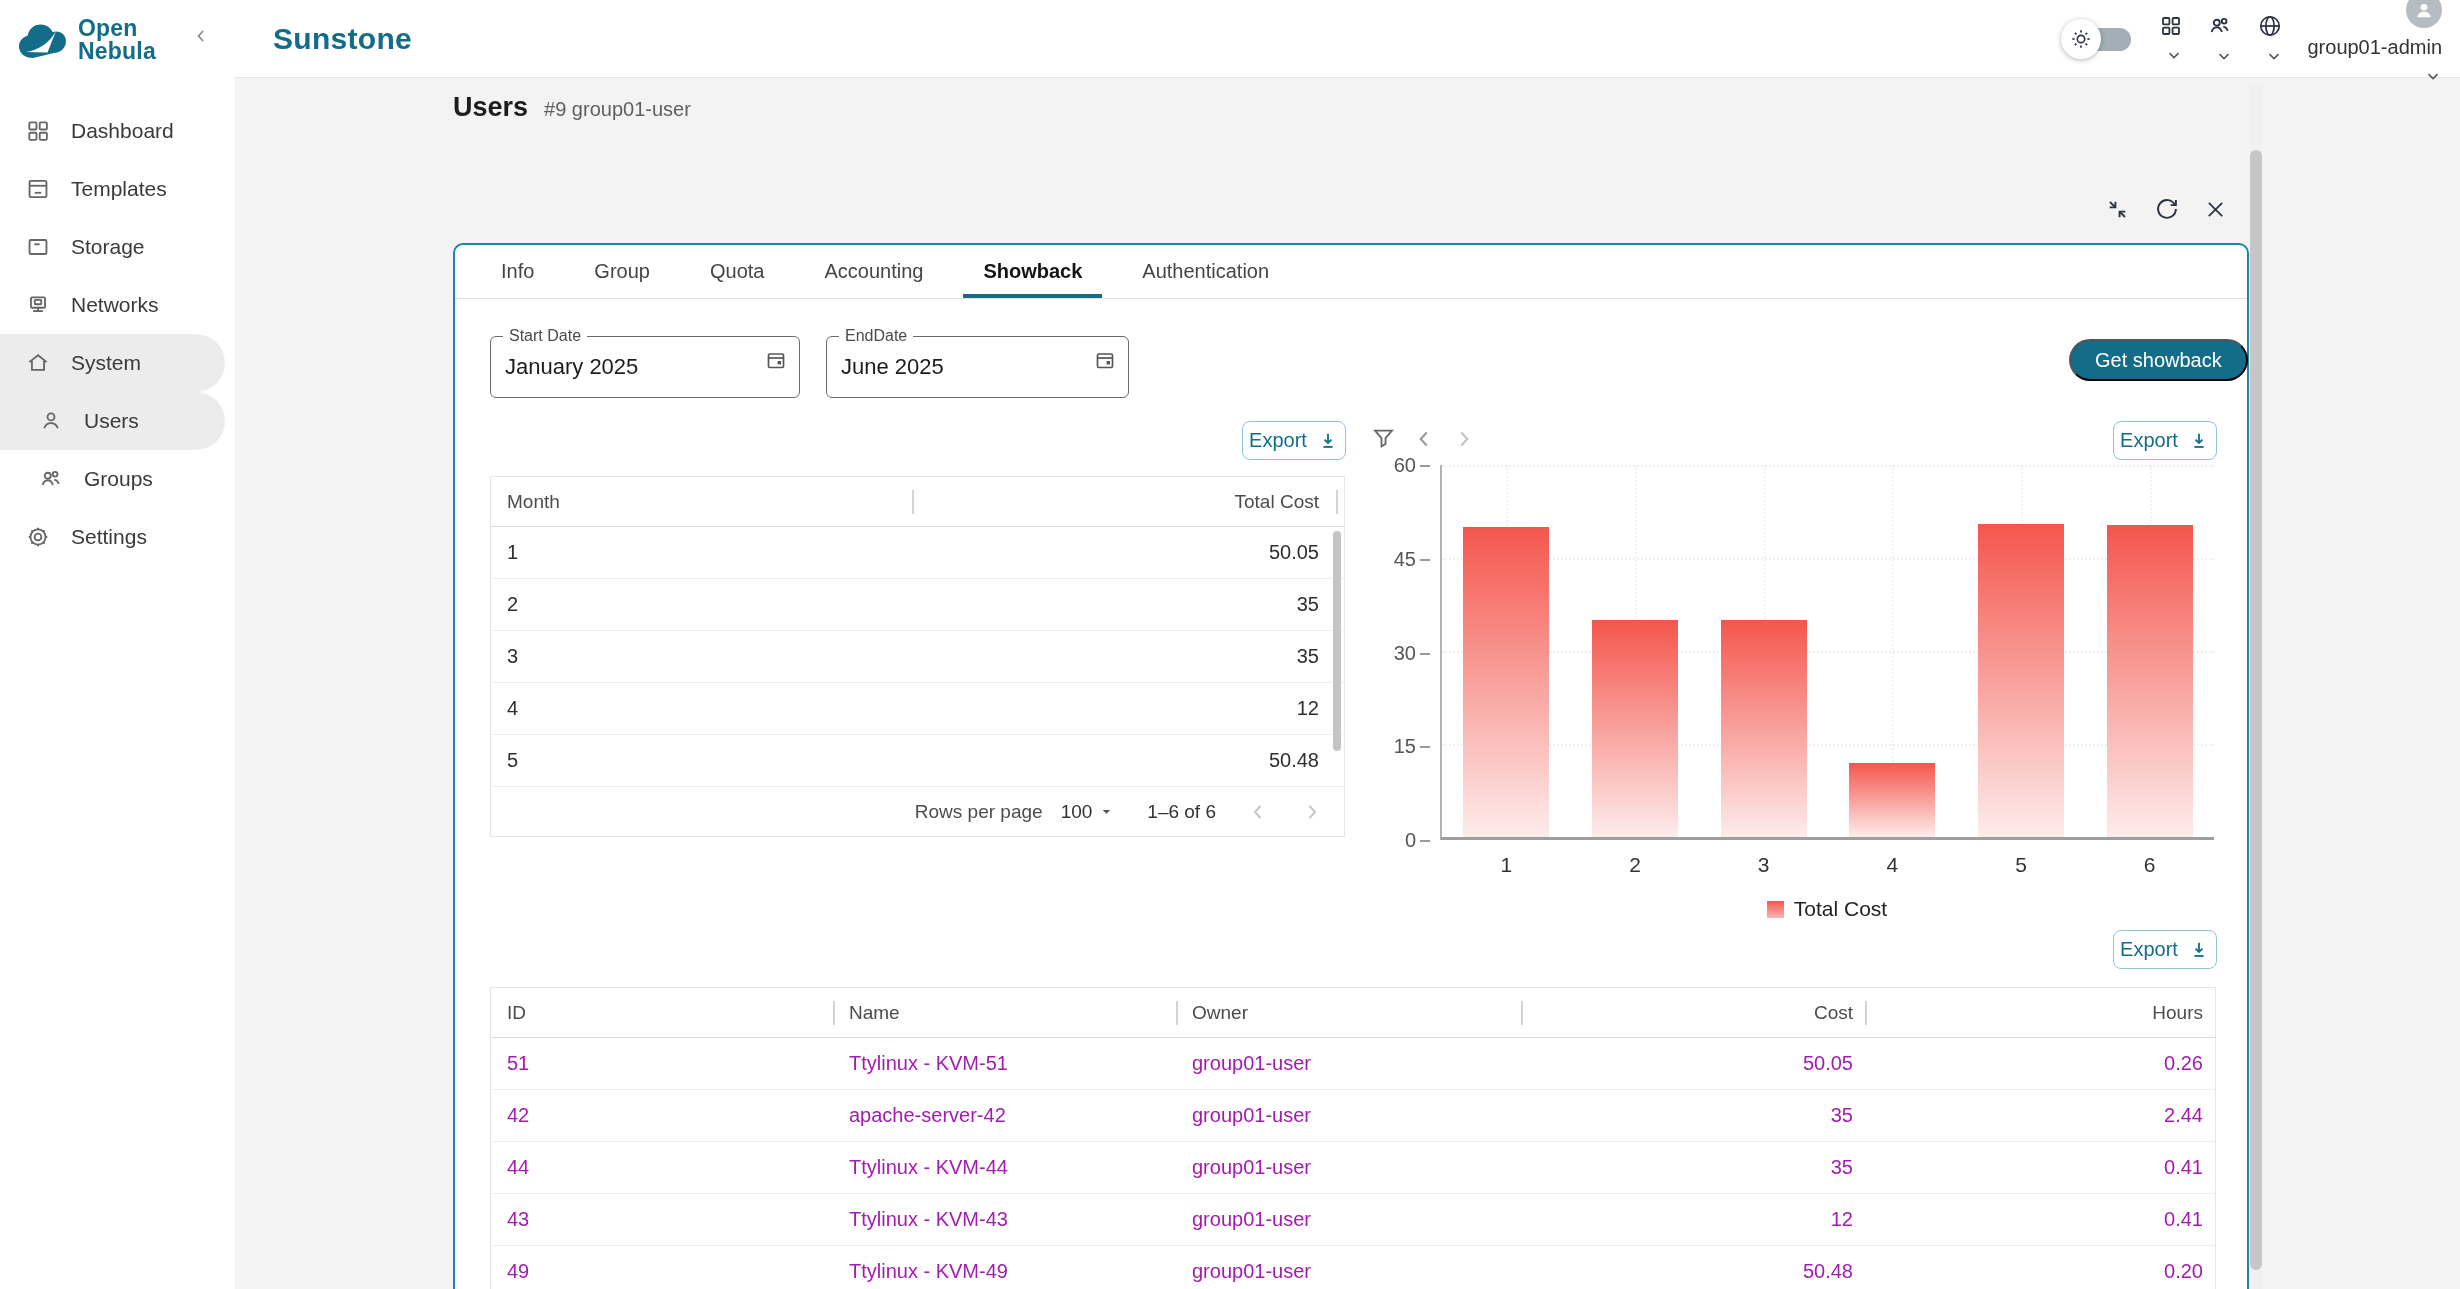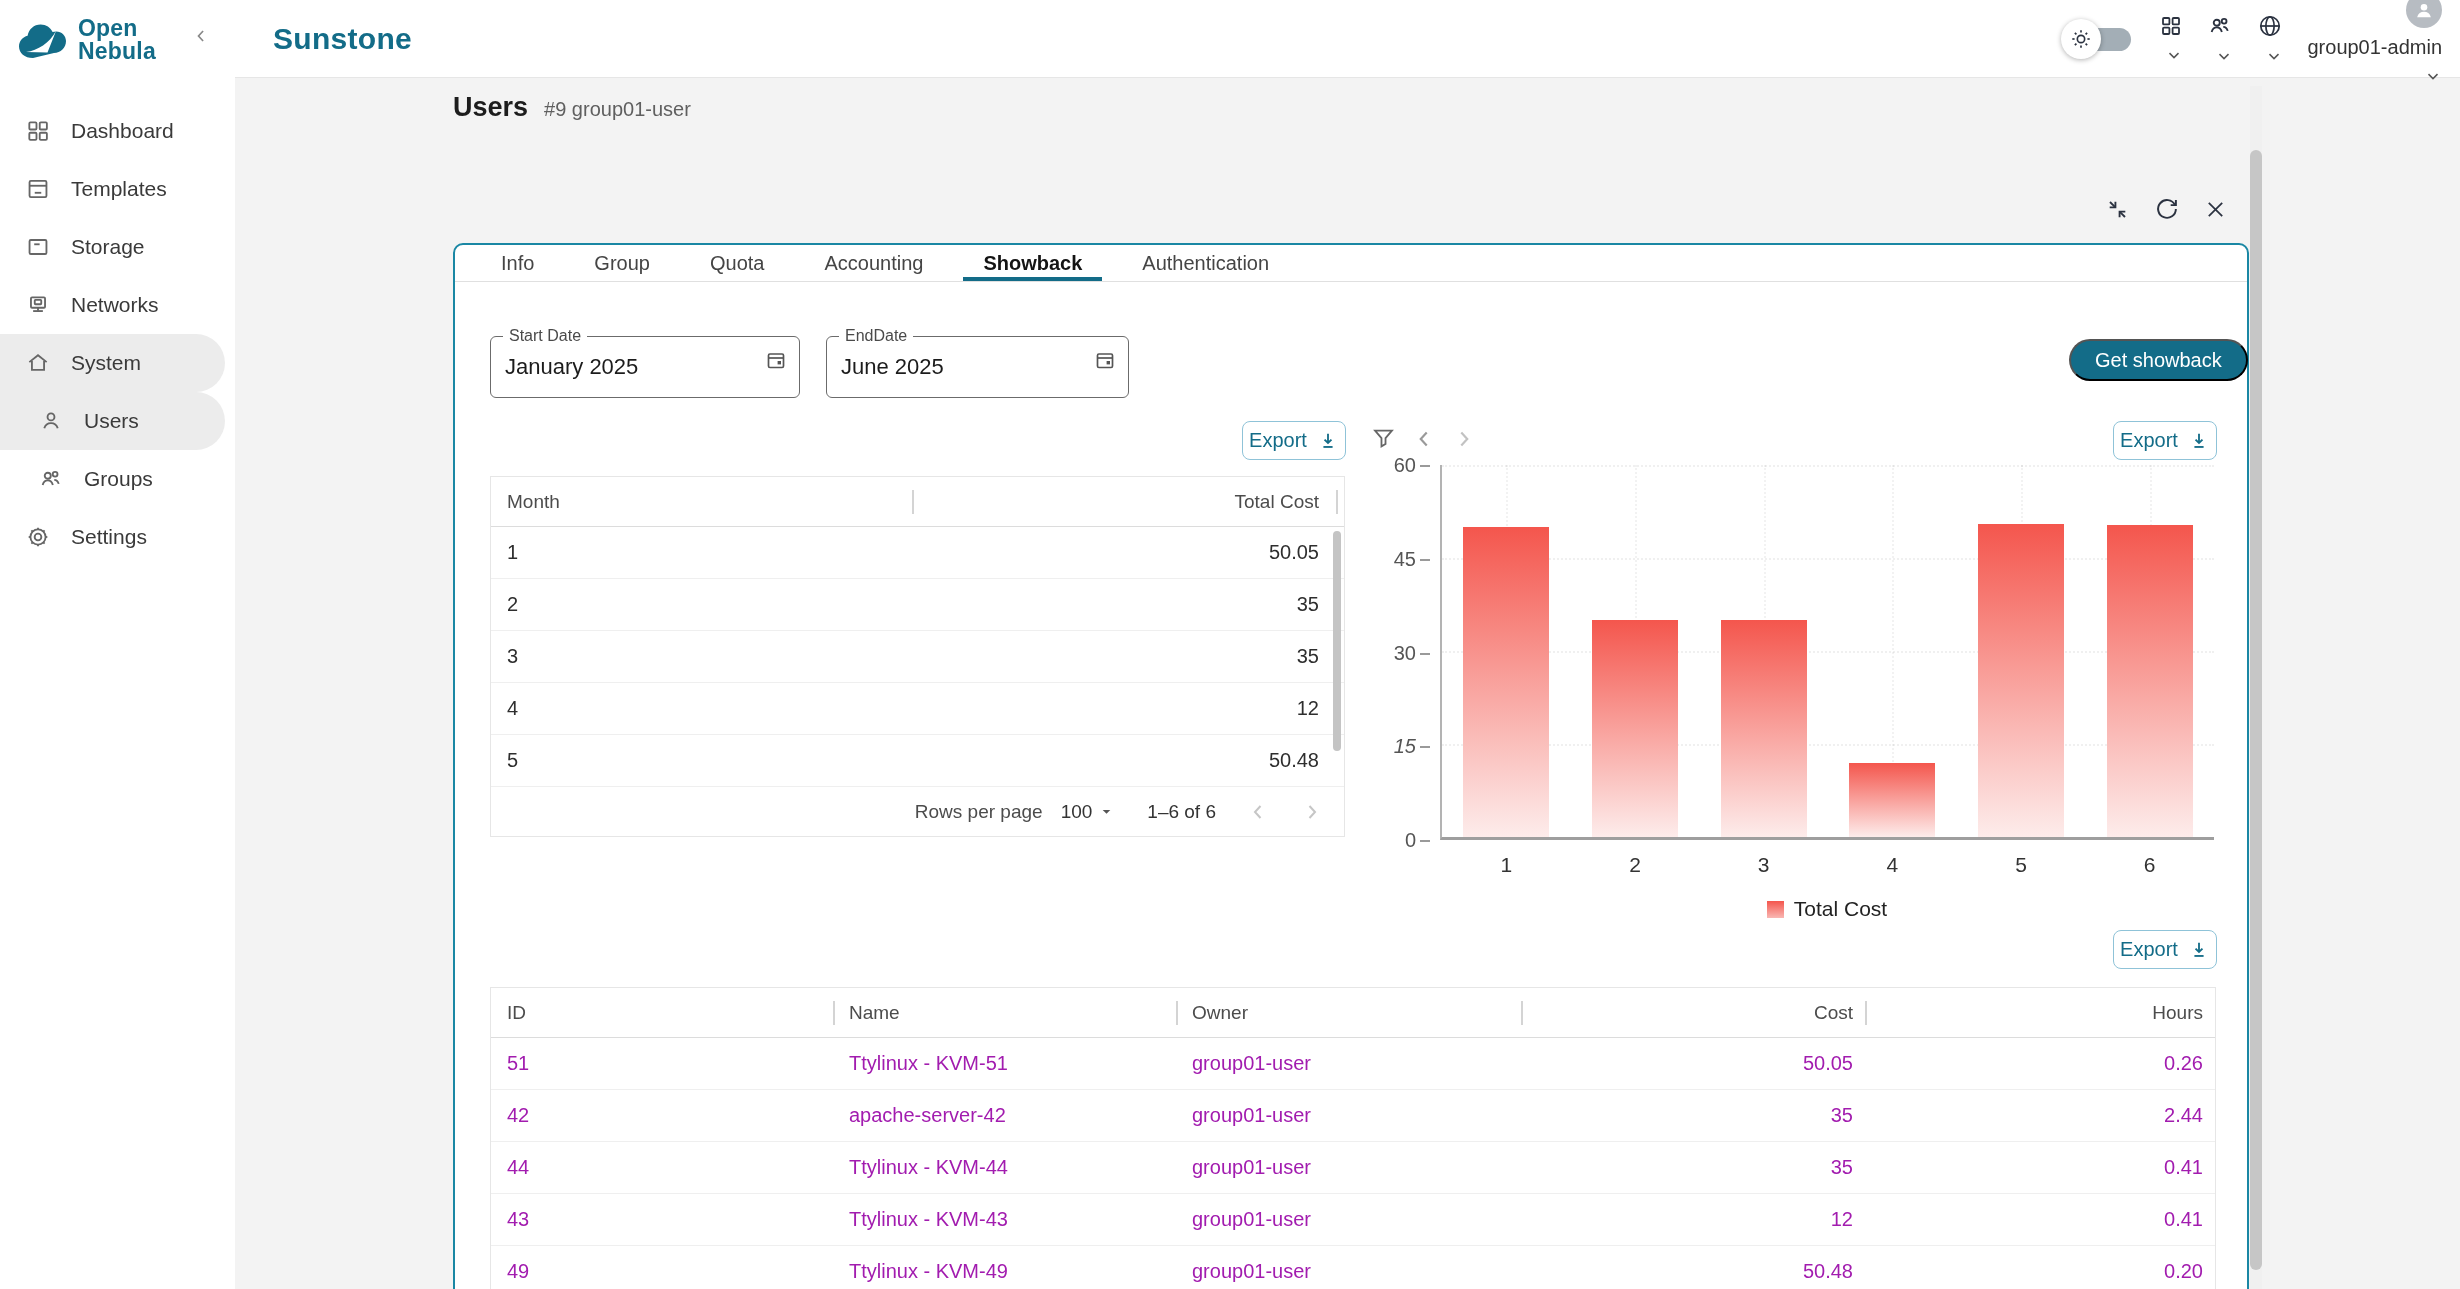--- a/index.html
+++ b/index.html
@@ -43,21 +43,21 @@
   .btn{display:inline-flex;align-items:center;justify-content:center;gap:10px;height:42px;border-radius:21px;font-size:20px;cursor:pointer;white-space:nowrap;}
   .btn-primary{background:var(--primary);color:#fff;padding:0 24px;}
   .btn-outline{border:1.6px solid #47535b;color:#20262b;padding:0 24px;background:transparent;}
   .icon-btn-trash{width:42px;height:42px;margin-left:26px;border-radius:50%;border:1.8px solid var(--pink);color:var(--pink);display:flex;align-items:center;justify-content:center;background:transparent;cursor:pointer;}
 
   .panel-actions{position:absolute;left:2105px;top:196px;display:flex;align-items:center;gap:24px;color:#2b3240;z-index:3;}
   .panel-actions .pa{cursor:pointer;}
 
   
   .panel{position:absolute;left:453px;top:243px;width:1796px;height:1100px;background:#fff;border:2.5px solid var(--panelBorder);border-radius:10px;z-index:2;}
-  .tabs{display:flex;align-items:stretch;height:37px;border-bottom:1px solid #e0e0e0;padding-left:16px;}
+  .tabs{display:flex;align-items:stretch;height:54px;border-bottom:1px solid #e0e0e0;padding-left:16px;}
   .tab{display:flex;align-items:center;padding:0 30px;font-size:20px;color:#454545;cursor:pointer;position:relative;}
   .tab.active{color:#141414;font-weight:bold;}
   .tab.active::after{content:"";position:absolute;left:10px;right:10px;bottom:0;height:4px;background:var(--primary);}
 
   
   .field{position:absolute;height:62px;border:1.6px solid #6b6b6b;border-radius:6px;background:#fff;}
   .field-label{position:absolute;left:12px;top:-10px;background:#fff;padding:0 6px;font-size:16px;color:#4a4a4a;}
   .field-value{position:absolute;left:14px;top:0;height:100%;display:flex;align-items:center;font-size:22px;color:#1c1c1c;}
   .field-cal{position:absolute;right:11px;top:11px;color:#555;cursor:pointer;}
 
@@ -437,21 +437,21 @@
               <polyline points="9.5,6 15,12 9.5,18"></polyline>
             </svg>
         </span>
       </div>
       <div class="inner-scroll"></div>
     </div>
 
     <div class="y-axis">
         <div class="ytick" style="top: 100%;">0</div>
         <div class="ytickmark" style="top: 100%;"></div>
-        <div class="ytick" style="top: 75%; font-style: italic;">15</div>
+        <div class="ytick" style="top: 75%;">15</div>
         <div class="ytickmark" style="top: 75%;"></div>
         <div class="ytick" style="top: 50%;">30</div>
         <div class="ytickmark" style="top: 50%;"></div>
         <div class="ytick" style="top: 25%;">45</div>
         <div class="ytickmark" style="top: 25%;"></div>
         <div class="ytick" style="top: 0%;">60</div>
         <div class="ytickmark" style="top: 0%;"></div>
       </div>
     <div class="chart-plot">
       <div class="chart-grid">

